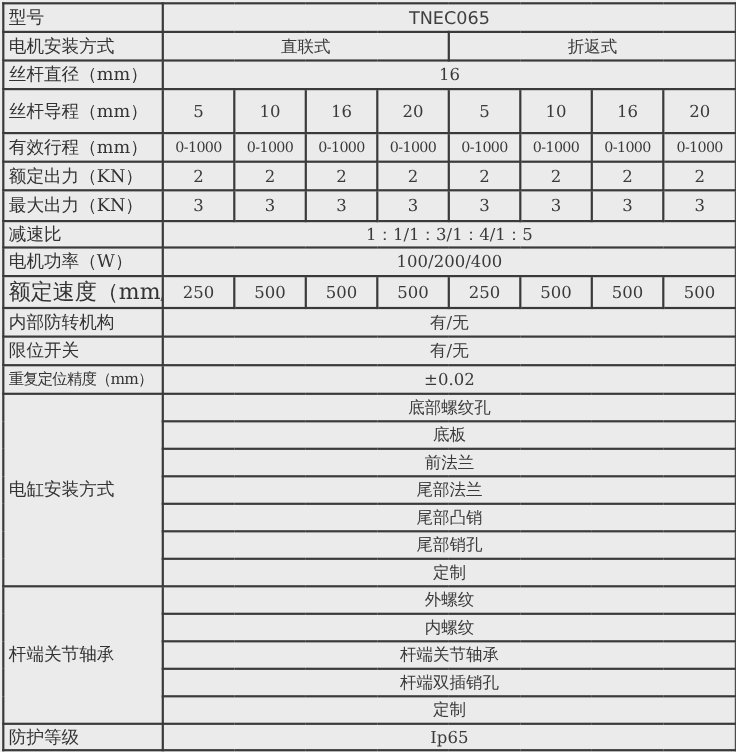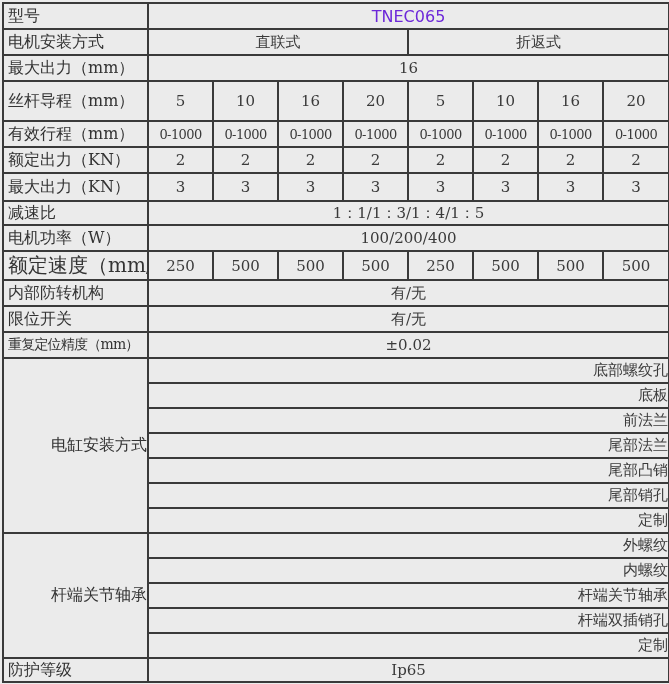--- a/index.html
+++ b/index.html
@@ -23,22 +23,22 @@
     white-space: nowrap;
     overflow: hidden;
   }
   td.label {
     text-align: left;
     padding-left: 4px;
     font-size: 16px;
     color: #333;
   }
   td.sm { font-size: 13px; letter-spacing: -0.6px; }
-  td.title { font-family: "DejaVu Sans", "Liberation Sans", sans-serif; font-size: 16px; color: #6d28d9; }
-  tr.sub td { height: 23px; text-align: right; }
+  td.title { font-family: "DejaVu Sans", "Liberation Sans", sans-serif; font-size: 16px; color: #404040; }
+  tr.sub td { height: 23px; }
 </style>
 </head>
 <body>
 
 <table>
   <colgroup>
     <col style="width:145px">
     <col style="width:65px">
       <col style="width:65px">
       <col style="width:65px">
@@ -52,21 +52,21 @@
       <tr style="height:26px">
     <td class="label">型号</td>
     <td class="title" colspan="8">TNEC065</td>
   </tr>
   <tr style="height:26px">
     <td class="label">电机安装方式</td>
     <td colspan="4">直联式</td>
     <td colspan="4">折返式</td>
   </tr>
   <tr style="height:26px">
-    <td class="label">最大出力（mm）</td>
+    <td class="label">丝杆直径（mm）</td>
     <td colspan="8">16</td>
   </tr>
   <tr style="height:40px">
     <td class="label">丝杆导程（mm）</td>
     <td>5</td>
     <td>10</td>
     <td>16</td>
     <td>20</td>
     <td>5</td>
     <td>10</td>

